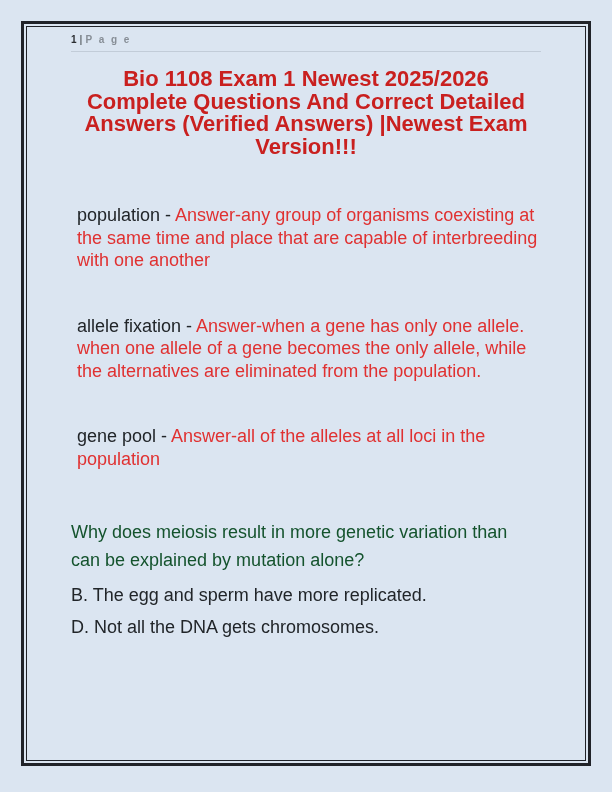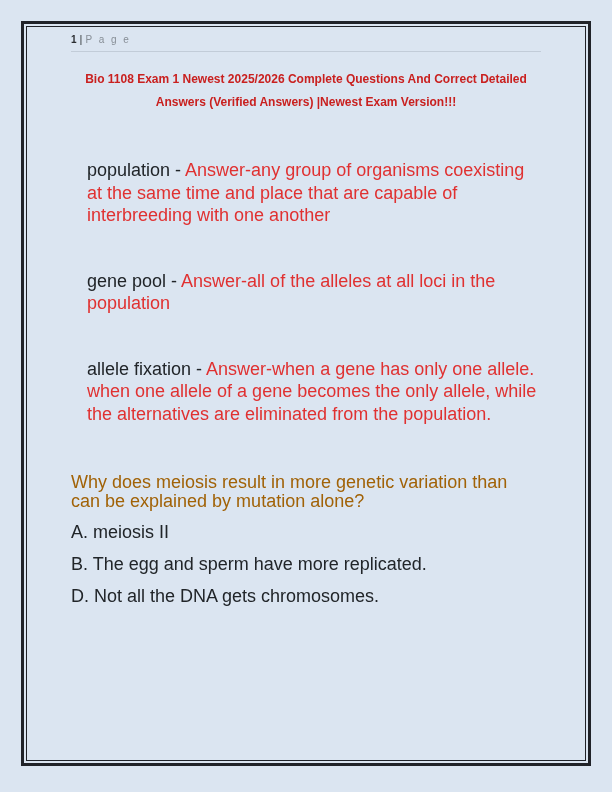--- a/index.html
+++ b/index.html
@@ -27,46 +27,46 @@
     left: 71px; top: 33px;
     width: 470px;
   }
   .header-line {
     font-size: 10px;
     line-height: 13px;
     white-space: pre;
   }
   .pnum { font-weight: bold; color: #2a2d31; }
   .psep { font-weight: bold; color: #6a7076; margin: 0 3px; }
-  .plabel { color: #878e96; letter-spacing: 2px; }
+  .plabel { color: #878e96; letter-spacing: 2px; font-weight: bold; }
   .header-rule {
     margin-top: 5px;
     height: 1px;
     background: #c2ccd8;
   }
   .title {
     margin: 16px 0 46px 0;
     text-align: center;
     color: #c9201f;
-    font-size: 12px;
+    font-size: 22px;
     line-height: 22.5px;
     font-weight: bold;
   }
   .qa {
-    margin: 0 0 43px 16px;
+    margin: 0 0 43px 6px;
     font-size: 18px;
     line-height: 22.5px;
     color: #212529;
   }
   .qa .answer { color: #e03131; }
   .question-text {
     margin: 48px 0 0 0;
     font-size: 18px;
-    line-height: 19px;
-    color: #a16207;
+    line-height: 28px;
+    color: #14532d;
   }
   .option {
     margin: 9.5px 0 0 0;
     font-size: 18px;
     line-height: 22.5px;
     color: #212529;
   }
 </style>
 </head>
 <body>
@@ -76,23 +76,22 @@
 <div class="content">
 
   <div class="header-line"><span class="pnum">1</span><span class="psep">|</span><span class="plabel">P a g e</span></div>
 
   <div class="header-rule"></div>
 
   <h1 class="title">Bio 1108 Exam 1 Newest 2025/2026 Complete Questions And Correct Detailed Answers (Verified Answers) |Newest Exam Version!!!</h1>
 
   <p class="qa"><span class="term">population</span><span class="sep"> - </span><span class="answer">Answer-any group of organisms coexisting at the same time and place that are capable of interbreeding with one another</span></p>
 
+  <p class="qa"><span class="term">allele fixation</span><span class="sep"> - </span><span class="answer">Answer-when a gene has only one allele. when one allele of a gene becomes the only allele, while the alternatives are eliminated from the population.</span></p>
+
   <p class="qa"><span class="term">gene pool</span><span class="sep"> - </span><span class="answer">Answer-all of the alleles at all loci in the population</span></p>
-
-  <p class="qa"><span class="term">allele fixation</span><span class="sep"> - </span><span class="answer">Answer-when a gene has only one allele. when one allele of a gene becomes the only allele, while the alternatives are eliminated from the population.</span></p>
 
   <p class="question-text">Why does meiosis result in more genetic variation than can be explained by mutation alone?</p>
 
-  <p class="option">A. meiosis II</p>
   <p class="option">B. The egg and sperm have more replicated.</p>
   <p class="option">D. Not all the DNA gets chromosomes.</p>
 
 </div>
 
 </body></html>

